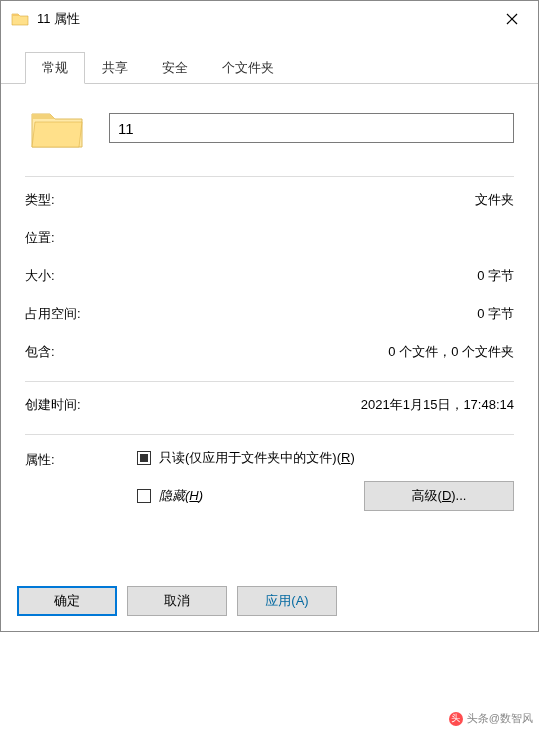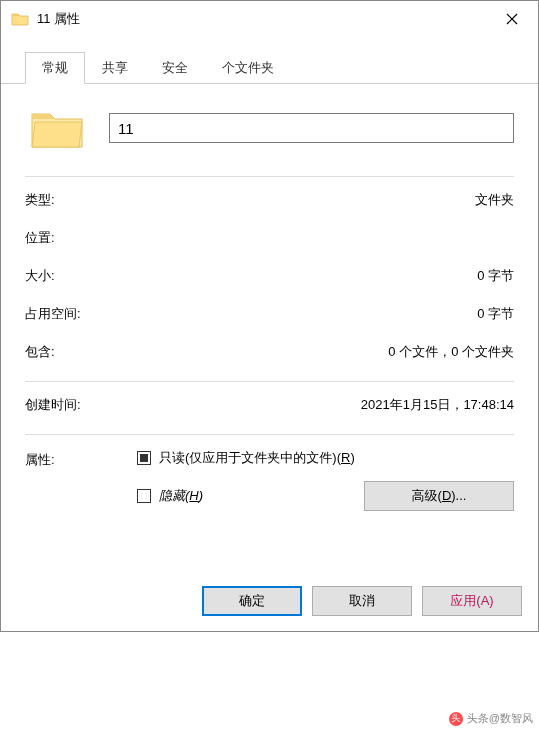--- a/index.html
+++ b/index.html
@@ -22,24 +22,24 @@
     .prop-value { flex: 1; text-align: right; }
     .attr-section { display: flex; }
     .attr-label { width: 112px; padding-top: 2px; }
     .attr-right { flex: 1; }
     .checkbox-row { display: flex; align-items: center; margin-bottom: 14px; }
     .cbx { width: 14px; height: 14px; border: 1px solid #333; margin-right: 8px; display: inline-flex; align-items: center; justify-content: center; cursor: pointer; }
     .cbx.indeterminate::after { content: ""; width: 8px; height: 8px; background: #333; display: block; }
     .checkbox-row .lbltxt { cursor: pointer; }
     .checkbox-row .lbltxt u { text-decoration: underline; }
     .adv-btn { width: 150px; height: 30px; border: 1px solid #adadad; background: #e1e1e1; font-size: 13px; cursor: pointer; }
-    .footer { height: 60px; border-top: none; display: flex; align-items: center; justify-content: flex-end; padding: 0 16px; gap: 10px; }
+    .footer { height: 60px; border-top: none; display: flex; align-items: center; justify-content: flex-start; padding: 0 16px; gap: 10px; }
     .footer button { width: 100px; height: 30px; border: 1px solid #adadad; background: #e1e1e1; font-size: 13px; cursor: pointer; }
     .footer button.primary { border: 2px solid #0078d7; }
-    .footer button:disabled { color: #be185d; cursor: default; }
+    .footer button:disabled { color: #0369a1; cursor: default; }
     .watermark { position: absolute; bottom: 4px; right: 6px; font-size: 11px; color: #888; display: flex; align-items: center; gap: 4px; }
     .watermark .wm-icon { width: 14px; height: 14px; border-radius: 50%; background: #ff4d4f; color: #fff; display: flex; align-items: center; justify-content: center; font-size: 9px; }
   </style>
 </head>
 <body>
 
 <div class="window">
   <div class="titlebar">
     <span class="folder-mini">
       <svg viewBox="0 0 18 18" width="18" height="18">

